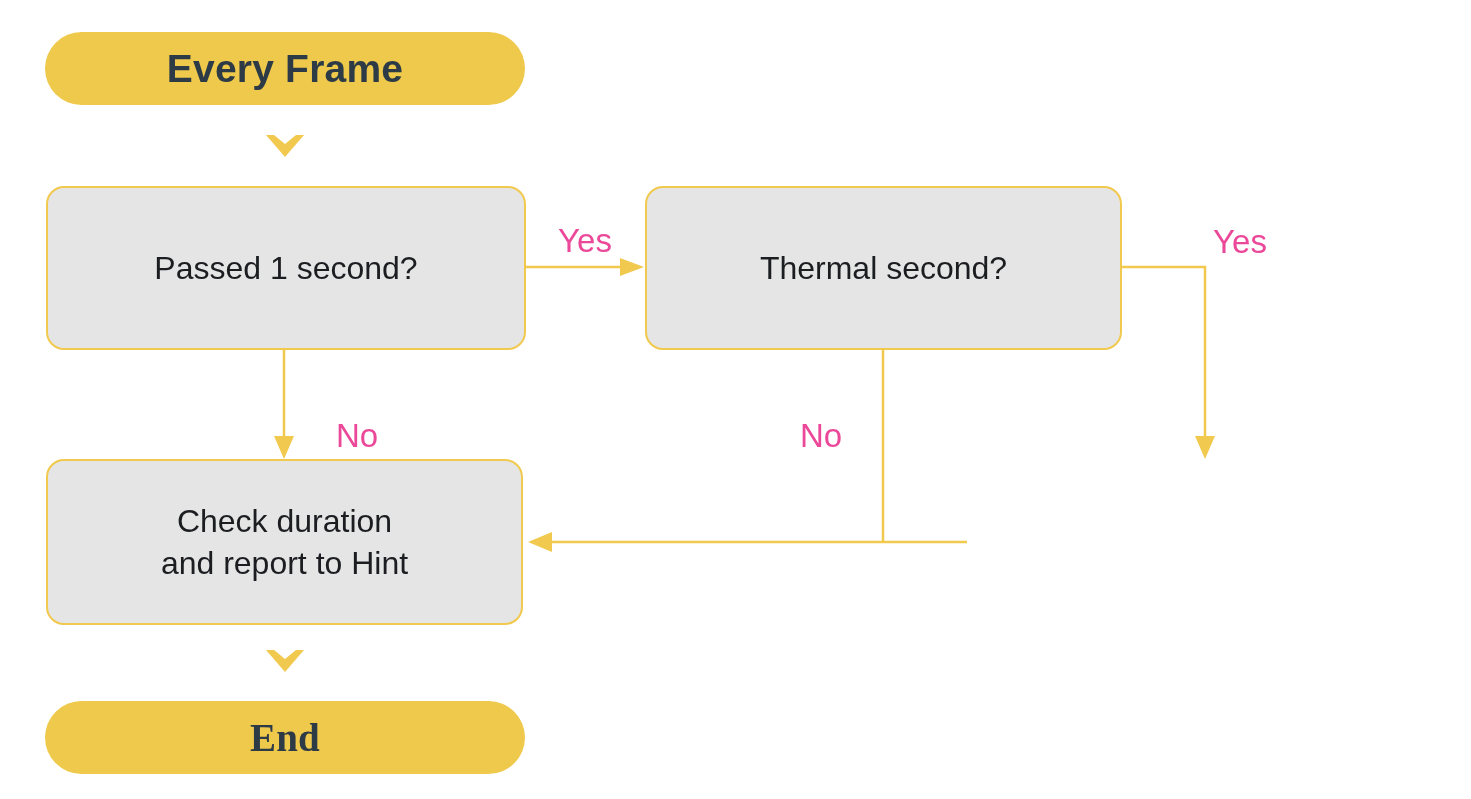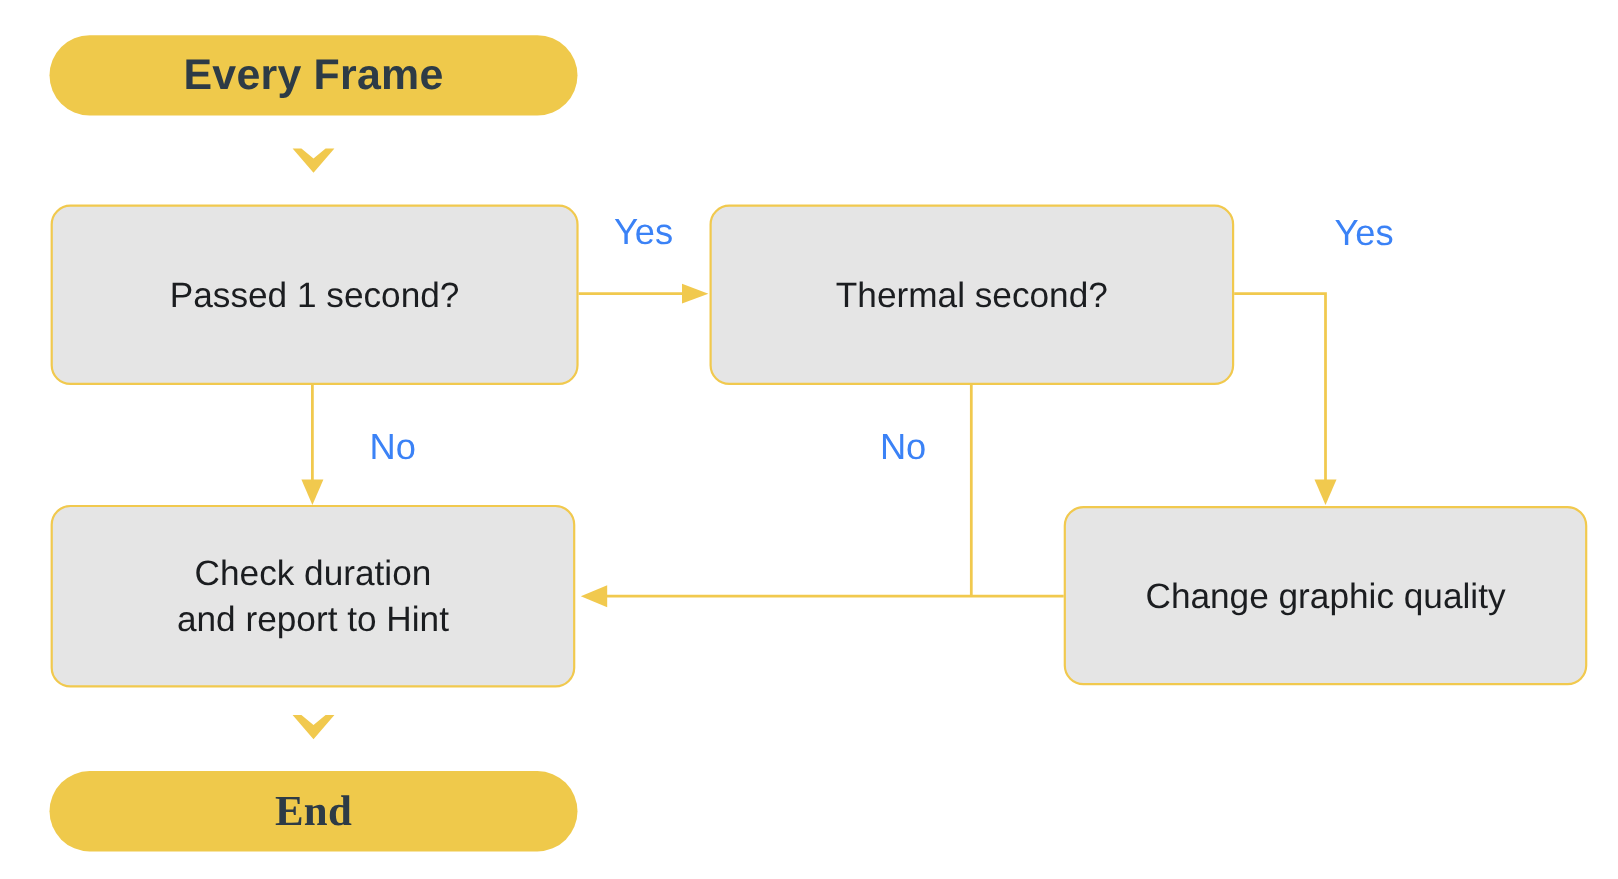--- a/index.html
+++ b/index.html
@@ -52,23 +52,24 @@
     line-height: 42px;
     box-sizing: border-box;
   }
   .node-passed   { left: 46px;  top: 186px; width: 480px; height: 164px; }
   .node-thermal  { left: 645px; top: 186px; width: 477px; height: 164px; }
   .node-quality  { left: 967px; top: 460px; width: 476px; height: 163px; }
   .node-duration { left: 46px;  top: 459px; width: 477px; height: 166px; }
   .edge-label {
     position: absolute;
     transform: translate(-50%, -50%);
-    color: #3b82f6;
+    color: #ec4899;
     font-size: 33px;
     white-space: nowrap;
+    margin-top: 30px;
   }
   .lbl-yes1 { left: 585px;  top: 211px; }
   .lbl-no1  { left: 357px;  top: 406px; }
   .lbl-yes2 { left: 1240px; top: 212px; }
   .lbl-no2  { left: 821px;  top: 406px; }
 </style>
 </head>
 <body>
 
 <div class="canvas">
@@ -99,23 +100,20 @@
   </div>
 
   <div class="node node-passed">
     <span>Passed 1 second?</span>
   </div>
 
   <div class="node node-thermal">
     <span>Thermal second?</span>
   </div>
 
-  <div class="node node-quality">
-    <span>Change graphic quality</span>
-  </div>
 
   <div class="node node-duration">
     <span>Check duration</span>
     <span>and report to Hint</span>
   </div>
 
   <div class="pill pill-end">
     <span>End</span>
   </div>
 

